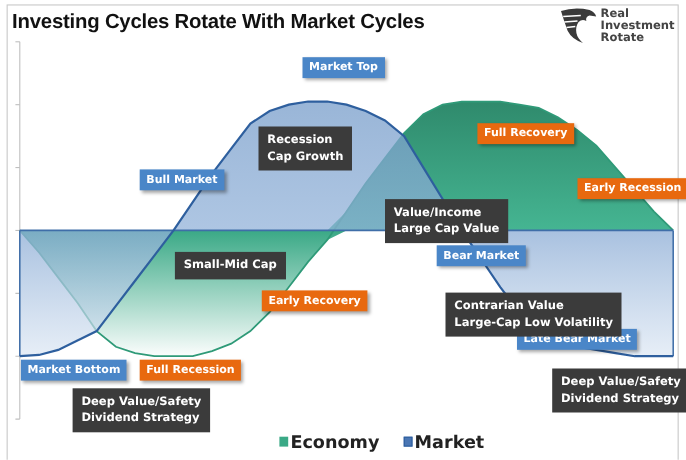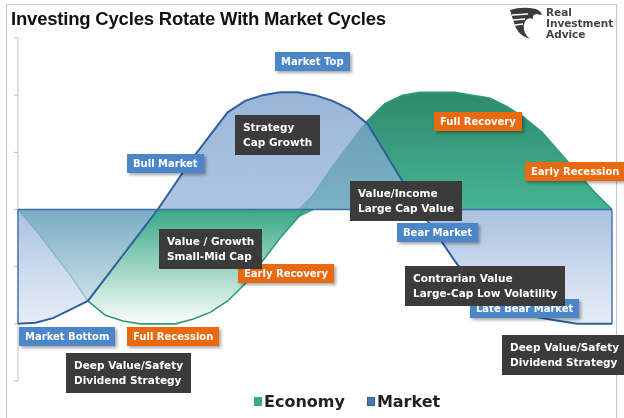--- a/index.html
+++ b/index.html
@@ -25,21 +25,21 @@
 <div class="title">Investing Cycles Rotate With Market Cycles</div>
 
 <div class="logo">
   <svg width="36" height="34" viewBox="0 0 36 34">
     <path d="M2 4 Q14 0 28 3 Q33 5 34 9 L28 8 Q24 9 25 13 Q21 11 18 14 Q15 18 16 24 Q17 29 22 33 Q12 30 8 22 Q5 14 2 4 Z" fill="#3a3a3a"></path>
     <path d="M4 9 L20 8 M5 14 L17 13 M7 19 L15 18" stroke="#ffffff" stroke-width="1.4"></path>
   </svg>
   <div class="logo-text">
     <div>Real</div>
     <div>Investment</div>
-    <div>Advice</div>
+    <div>Rotate</div>
   </div>
 </div>
 
 <svg class="chart" width="624" height="418">
   <defs>
     <linearGradient id="gEcoBelow" x1="0" y1="0" x2="0" y2="1">
       <stop offset="0" stop-color="#3aa986"></stop>
       <stop offset="1" stop-color="#3aa986" stop-opacity="0.02"></stop>
     </linearGradient>
     <linearGradient id="gEcoAbove" x1="0" y1="0" x2="0" y2="1">
@@ -159,25 +159,24 @@
 <div class="lbl orange" style="left:127px; top:327px;">Full Recession</div>
 <div class="lbl orange" style="left:238px; top:264px;">Early Recovery</div>
 <div class="lbl orange" style="left:434px; top:112px;">Full Recovery</div>
 <div class="lbl orange" style="left:525px; top:162px;">Early Recession</div>
 
 <div class="lbl dark" style="left:66px; top:353px;">
   <div>Deep Value/Safety</div>
   <div>Dividend Strategy</div>
 </div>
 <div class="lbl dark" style="left:159px; top:229px;">
-  <div>Value / Growth</div>
   <div>Small-Mid Cap</div>
 </div>
 <div class="lbl dark" style="left:235px; top:115px;">
-  <div>Strategy</div>
+  <div>Recession</div>
   <div>Cap Growth</div>
 </div>
 <div class="lbl dark" style="left:350px; top:181px;">
   <div>Value/Income</div>
   <div>Large Cap Value</div>
 </div>
 <div class="lbl dark" style="left:405px; top:266px;">
   <div>Contrarian Value</div>
   <div>Large-Cap Low Volatility</div>
 </div>

